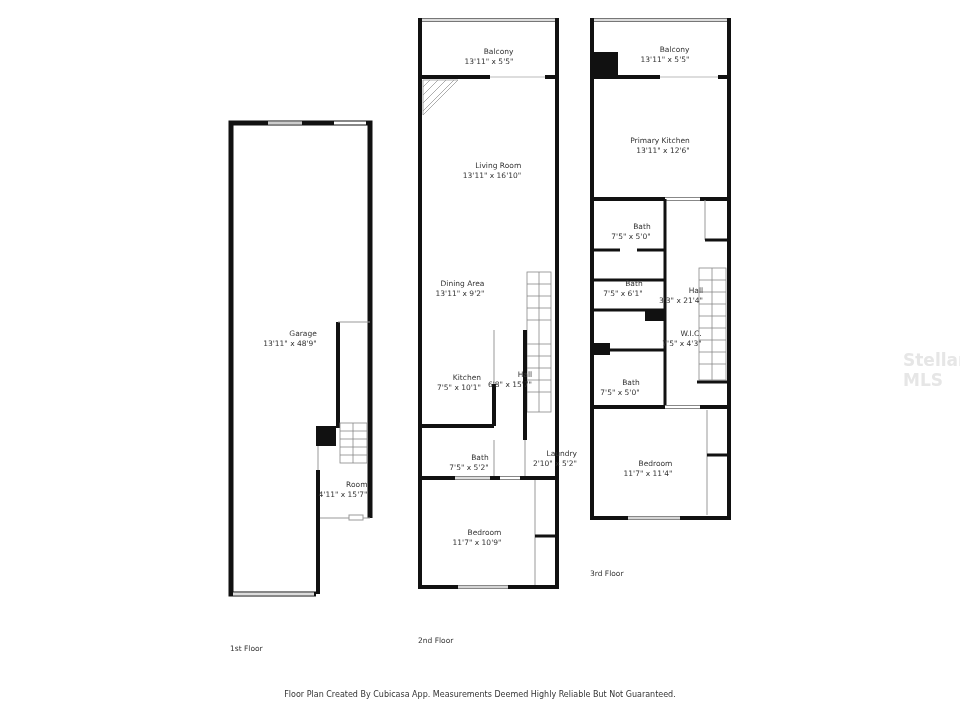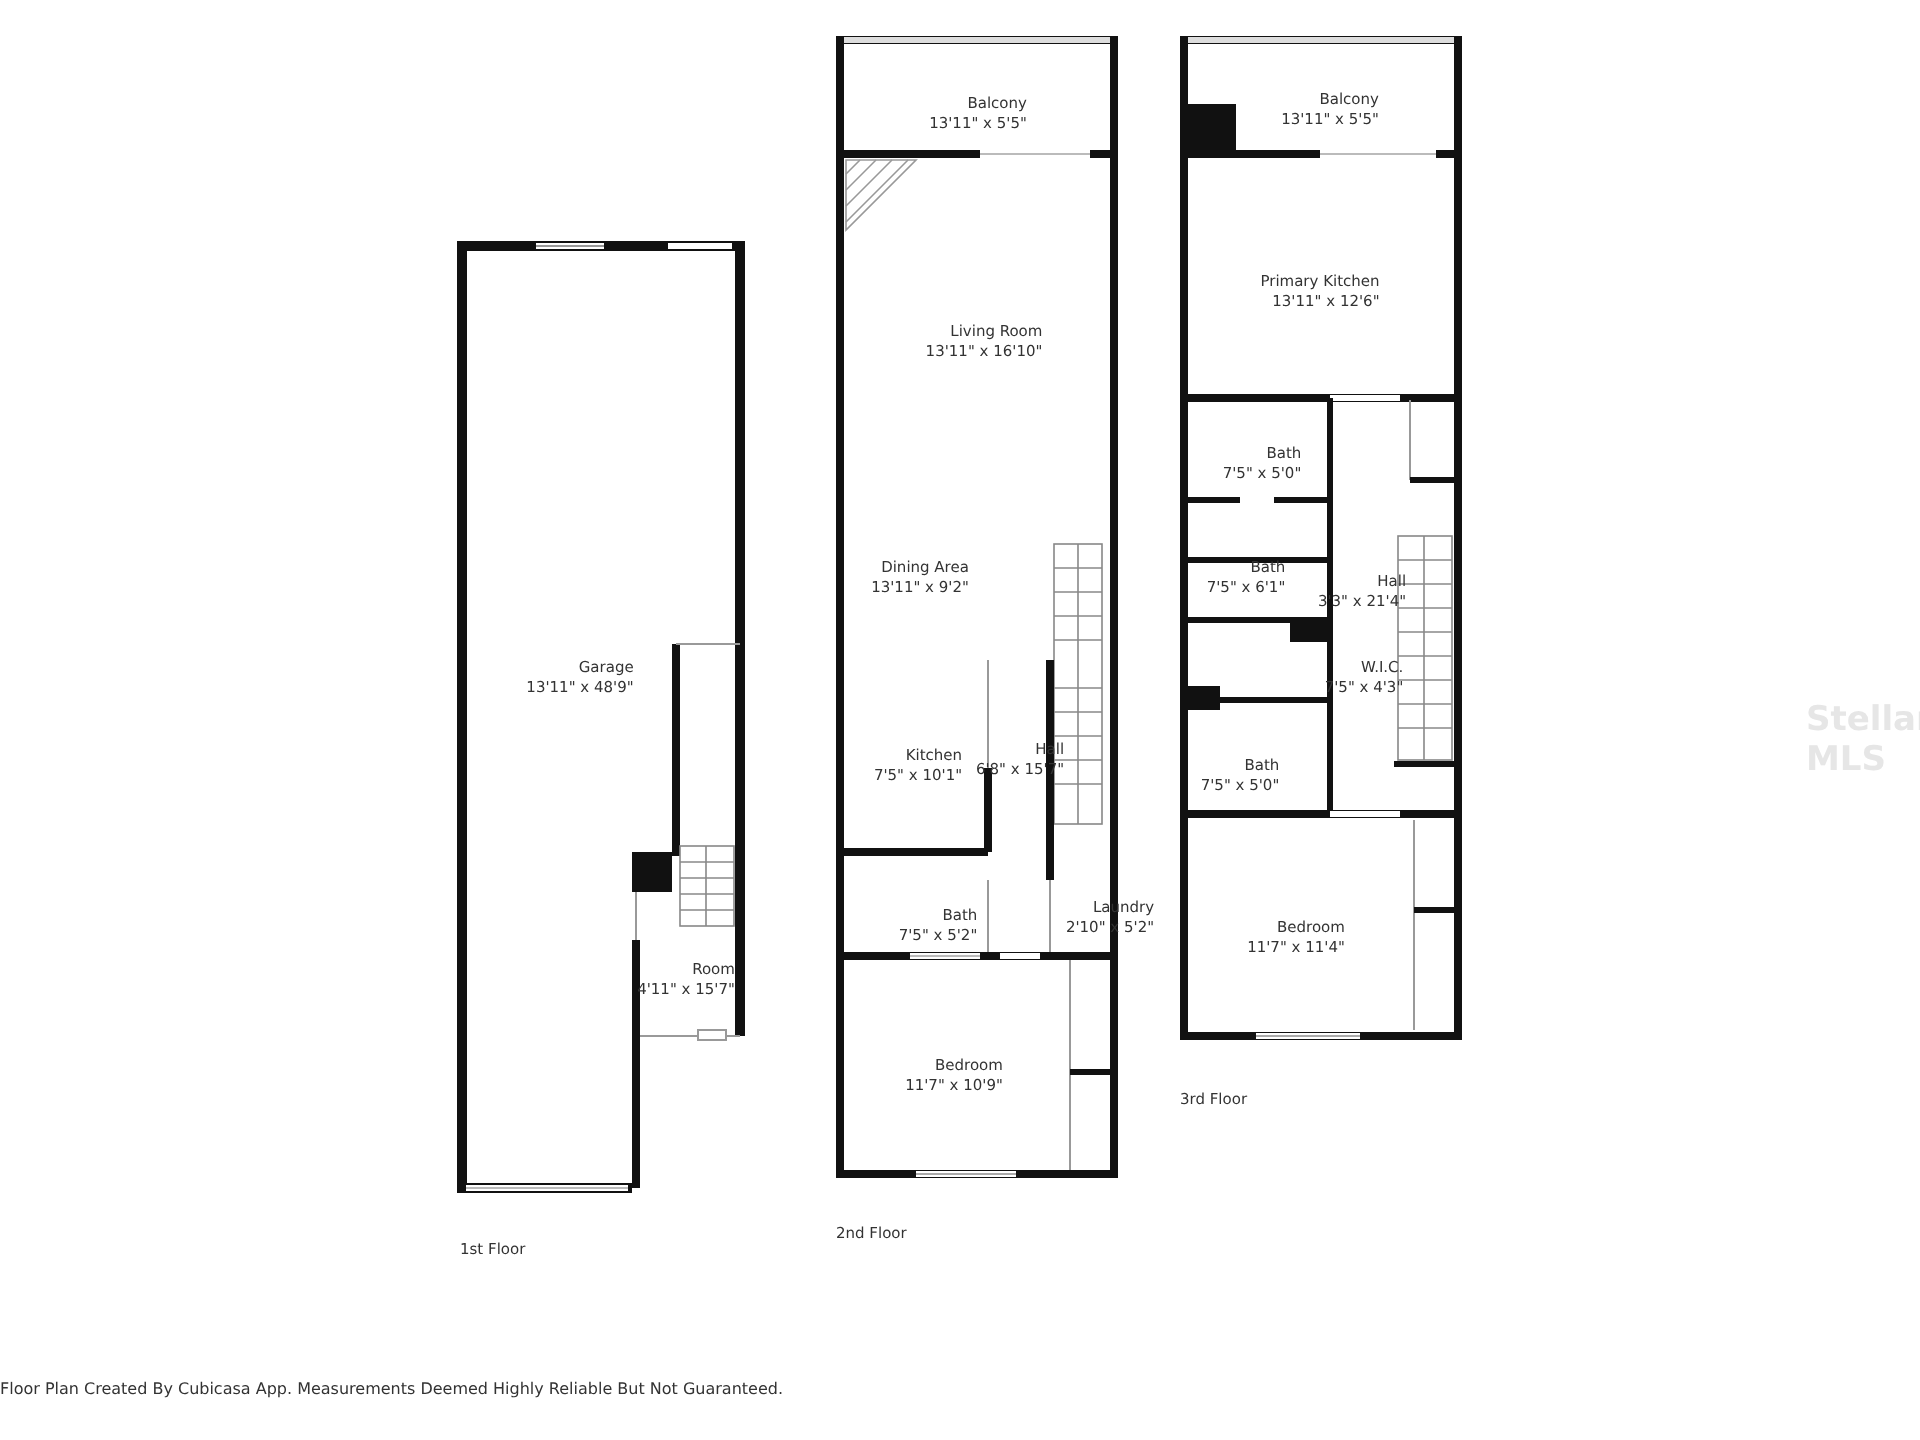--- a/index.html
+++ b/index.html
@@ -1,22 +1,22 @@
 <!DOCTYPE html>
 <html><head>
 <meta charset="utf-8">
 <style>
   html, body { margin: 0; padding: 0; background: #ffffff; }
   body { width: 960px; height: 720px; position: relative; overflow: hidden;
          font-family: "DejaVu Sans", "Liberation Sans", sans-serif; color: #333; }
   svg#plan { position: absolute; left: 0; top: 0; }
   .lbl { position: absolute; text-align: right; font-size: 7.5px; line-height: 10px;
          color: #333; white-space: nowrap; transform: translateX(-50%); }
-  .floor-lbl { position: absolute; font-size: 7.5px; color: #333; white-space: nowrap; }
-  .footer { position: absolute; left: 0; width: 960px; top: 690px; text-align: left;
+  .floor-lbl { position: absolute; font-size: 7.5px; color: #333; white-space: nowrap; margin-top: 24px; }
+  .footer { position: absolute; left: 0; width: 960px; top: 690px; text-align: center;
             font-size: 8px; color: #333; }
   .watermark { position: absolute; left: 903px; top: 350px; font-size: 17px;
                color: #e6e6e6; font-weight: bold; }
 </style>
 </head>
 <body>
 
 <svg id="plan" width="960" height="720" viewBox="0 0 960 720">
 
   <g stroke="#111" fill="none">

